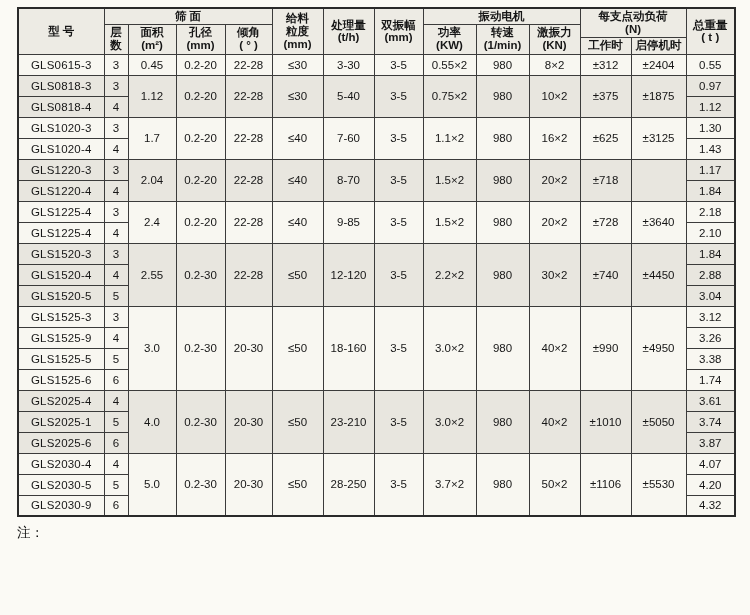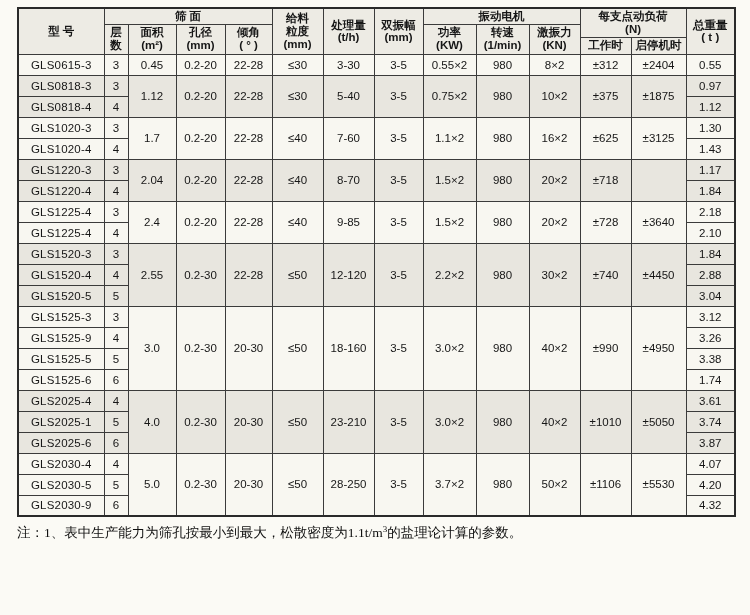--- a/index.html
+++ b/index.html
@@ -335,17 +335,16 @@
           <td class="cell-model">GLS2030-9</td>
           <td>6</td>
           <td>4.32</td>
         </tr>
       </tbody>
   </table>
 
   <div class="notes">
     <div class="note-row">
       <span class="note-prefix">注：</span>
-      <span><span>1、表中生产能力为筛孔按最小到最大，松散密度为1.1t/m</span><sup>3</sup><span>的盐理论计算的参数。</span></span>
     </div>
   </div>
 
 </div>
 
 </body></html>

